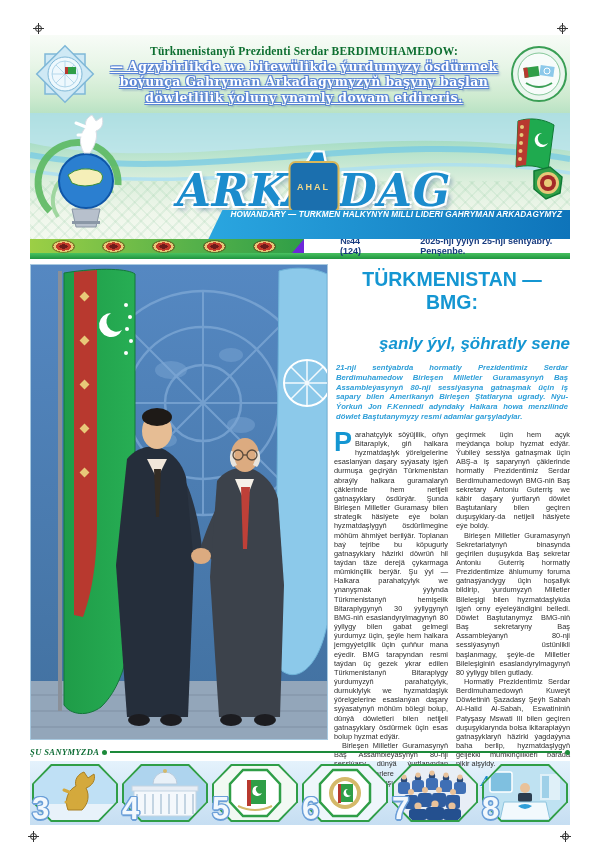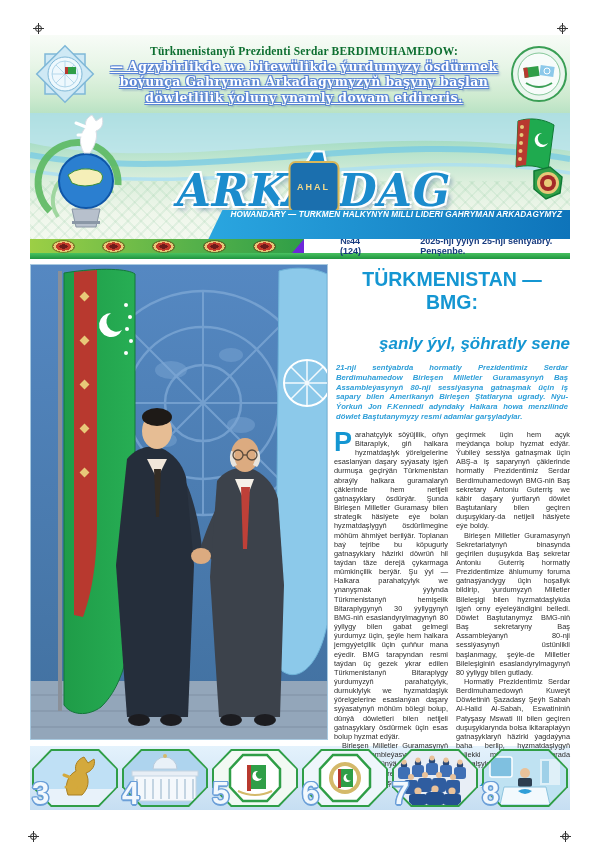--- a/index.html
+++ b/index.html
@@ -309,20 +309,26 @@
             <p class="first">geçirmek üçin hem açyk meýdança bolup hyzmat edýär. Ýubileý sessiýa gatnaşmak üçin ABŞ-a iş saparynyň çäklerinde hormatly Prezidentimiz Serdar Berdimuhamedowyň BMG-niň Baş sekretary Antoniu Guterriş we käbir daşary ýurtlaryň döwlet Baştutanlary bilen geçiren duşuşyklary-da netijeli häsiýete eýe boldy.</p>
             <p>Birleşen Milletler Guramasynyň Sekretariatynyň binasynda geçirilen duşuşykda Baş sekretar Antoniu Guterriş hormatly Prezidentimize ählumumy foruma gatnaşýandygy üçin hoşallyk bildirip, ýurdumyzyň Milletler Bileleşigi bilen hyzmatdaşlykda işjeň orny eýeleýändigini belledi. Döwlet Baştutanymyz BMG-niň Baş sekretaryny Baş Assambleýanyň 80-nji sessiýasynyň üstünlikli başlanmagy, şeýle-de Milletler Bileleşiginiň esaslandyrylmagynyň 80 ýyllygy bilen gutlady.</p>
             <p>Hormatly Prezidentimiz Serdar Berdimuhamedowyň Kuweýt Döwletiniň Şazadasy Şeýh Sabah Al-Halid Al-Sabah, Eswatininiň Patyşasy Mswati III bilen geçiren duşuşyklarynda bolsa ikitaraplaýyn gatnaşyklaryň häzirki ýagdaýyna baha berlip, hyzmatdaşlygyň geljekki mümkinçilikleri barada pikir alşyldy.</p>
             <div class="signature">ARKADAG</div>
           </div>
         </div>
       </div>
     </div>
 
     <div class="footer">
+      <div class="foot-label-row">
+        <span class="foot-label">ŞU SANYMYZDA</span>
+        <span class="foot-dot"></span>
+        <span class="foot-line"></span>
+        <span class="foot-dot"></span>
+      </div>
       <div class="thumbs">
 
         <div class="thumb">
           <div class="thumb-bd oct"></div>
           <div class="thumb-in oct">
             <svg width="82" height="54" viewBox="0 0 82 54">
               <rect width="82" height="54" fill="#bfe0f5"></rect>
               <rect y="38" width="82" height="16" fill="#e8f2fa"></rect>
               <path d="M34,44 C30,34 34,24 42,20 C40,14 44,8 50,6 L54,12 L60,8 C62,14 58,20 52,22 C56,30 54,38 48,44 Z" fill="#d4a93c" stroke="#a87f22" stroke-width="1"></path>
               <path d="M40,28 L30,24 M42,36 L32,36" stroke="#d4a93c" stroke-width="3" stroke-linecap="round"></path>

